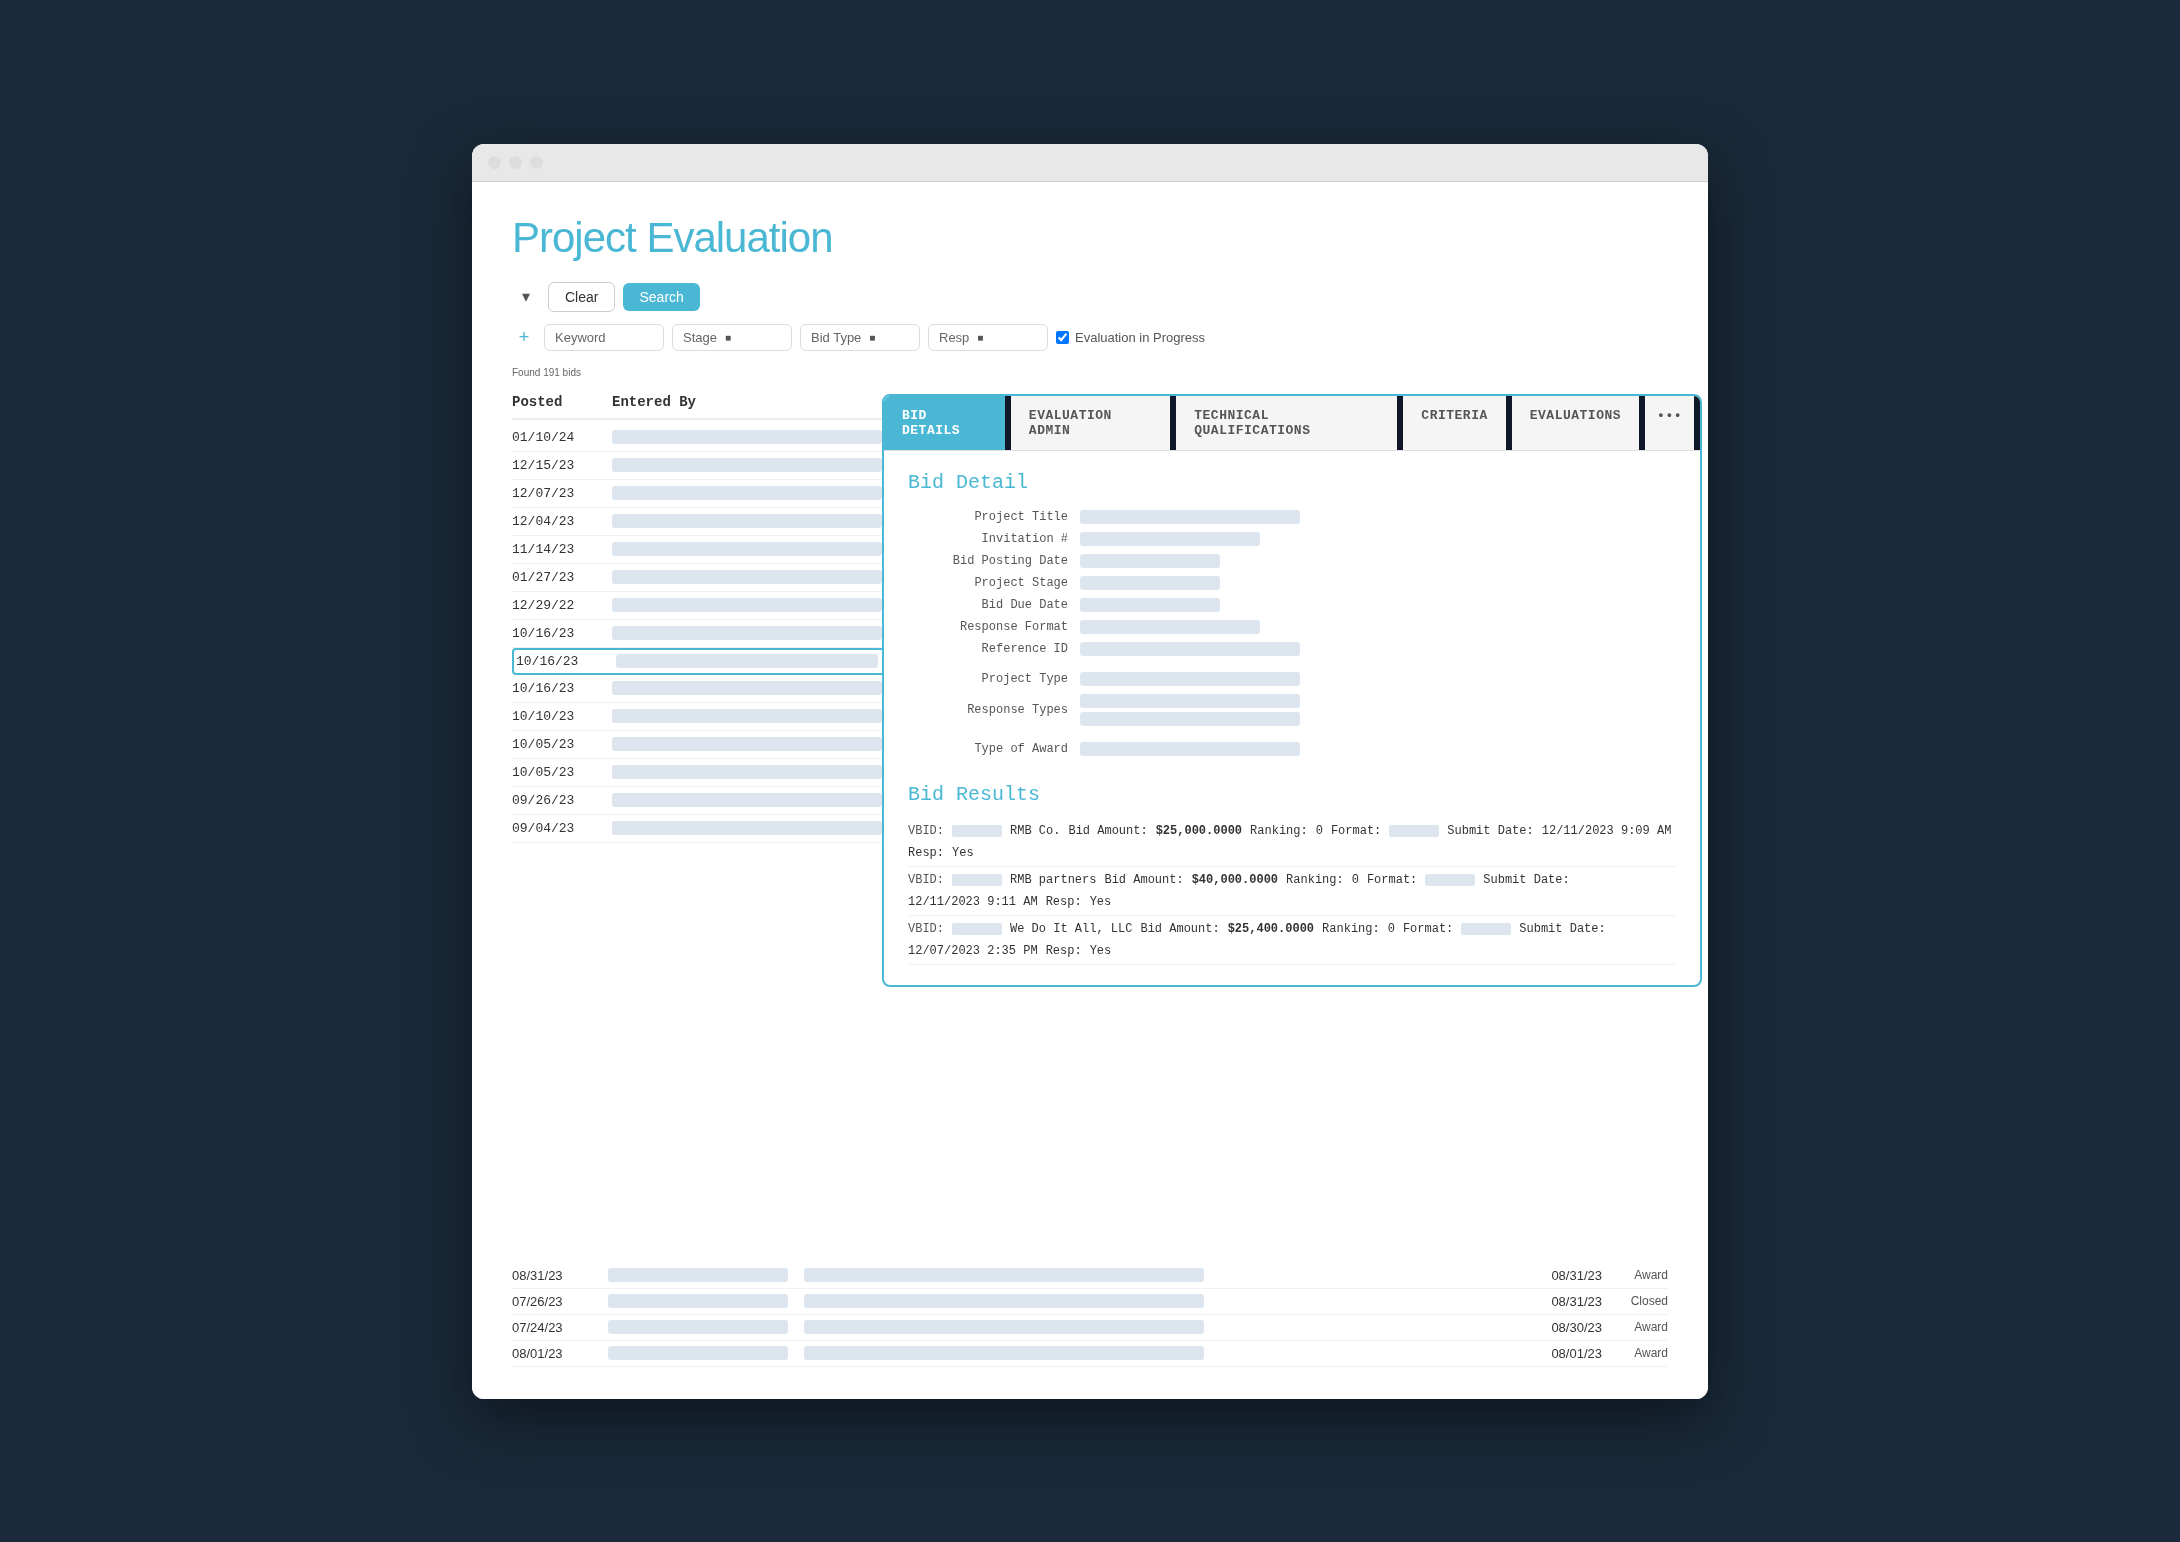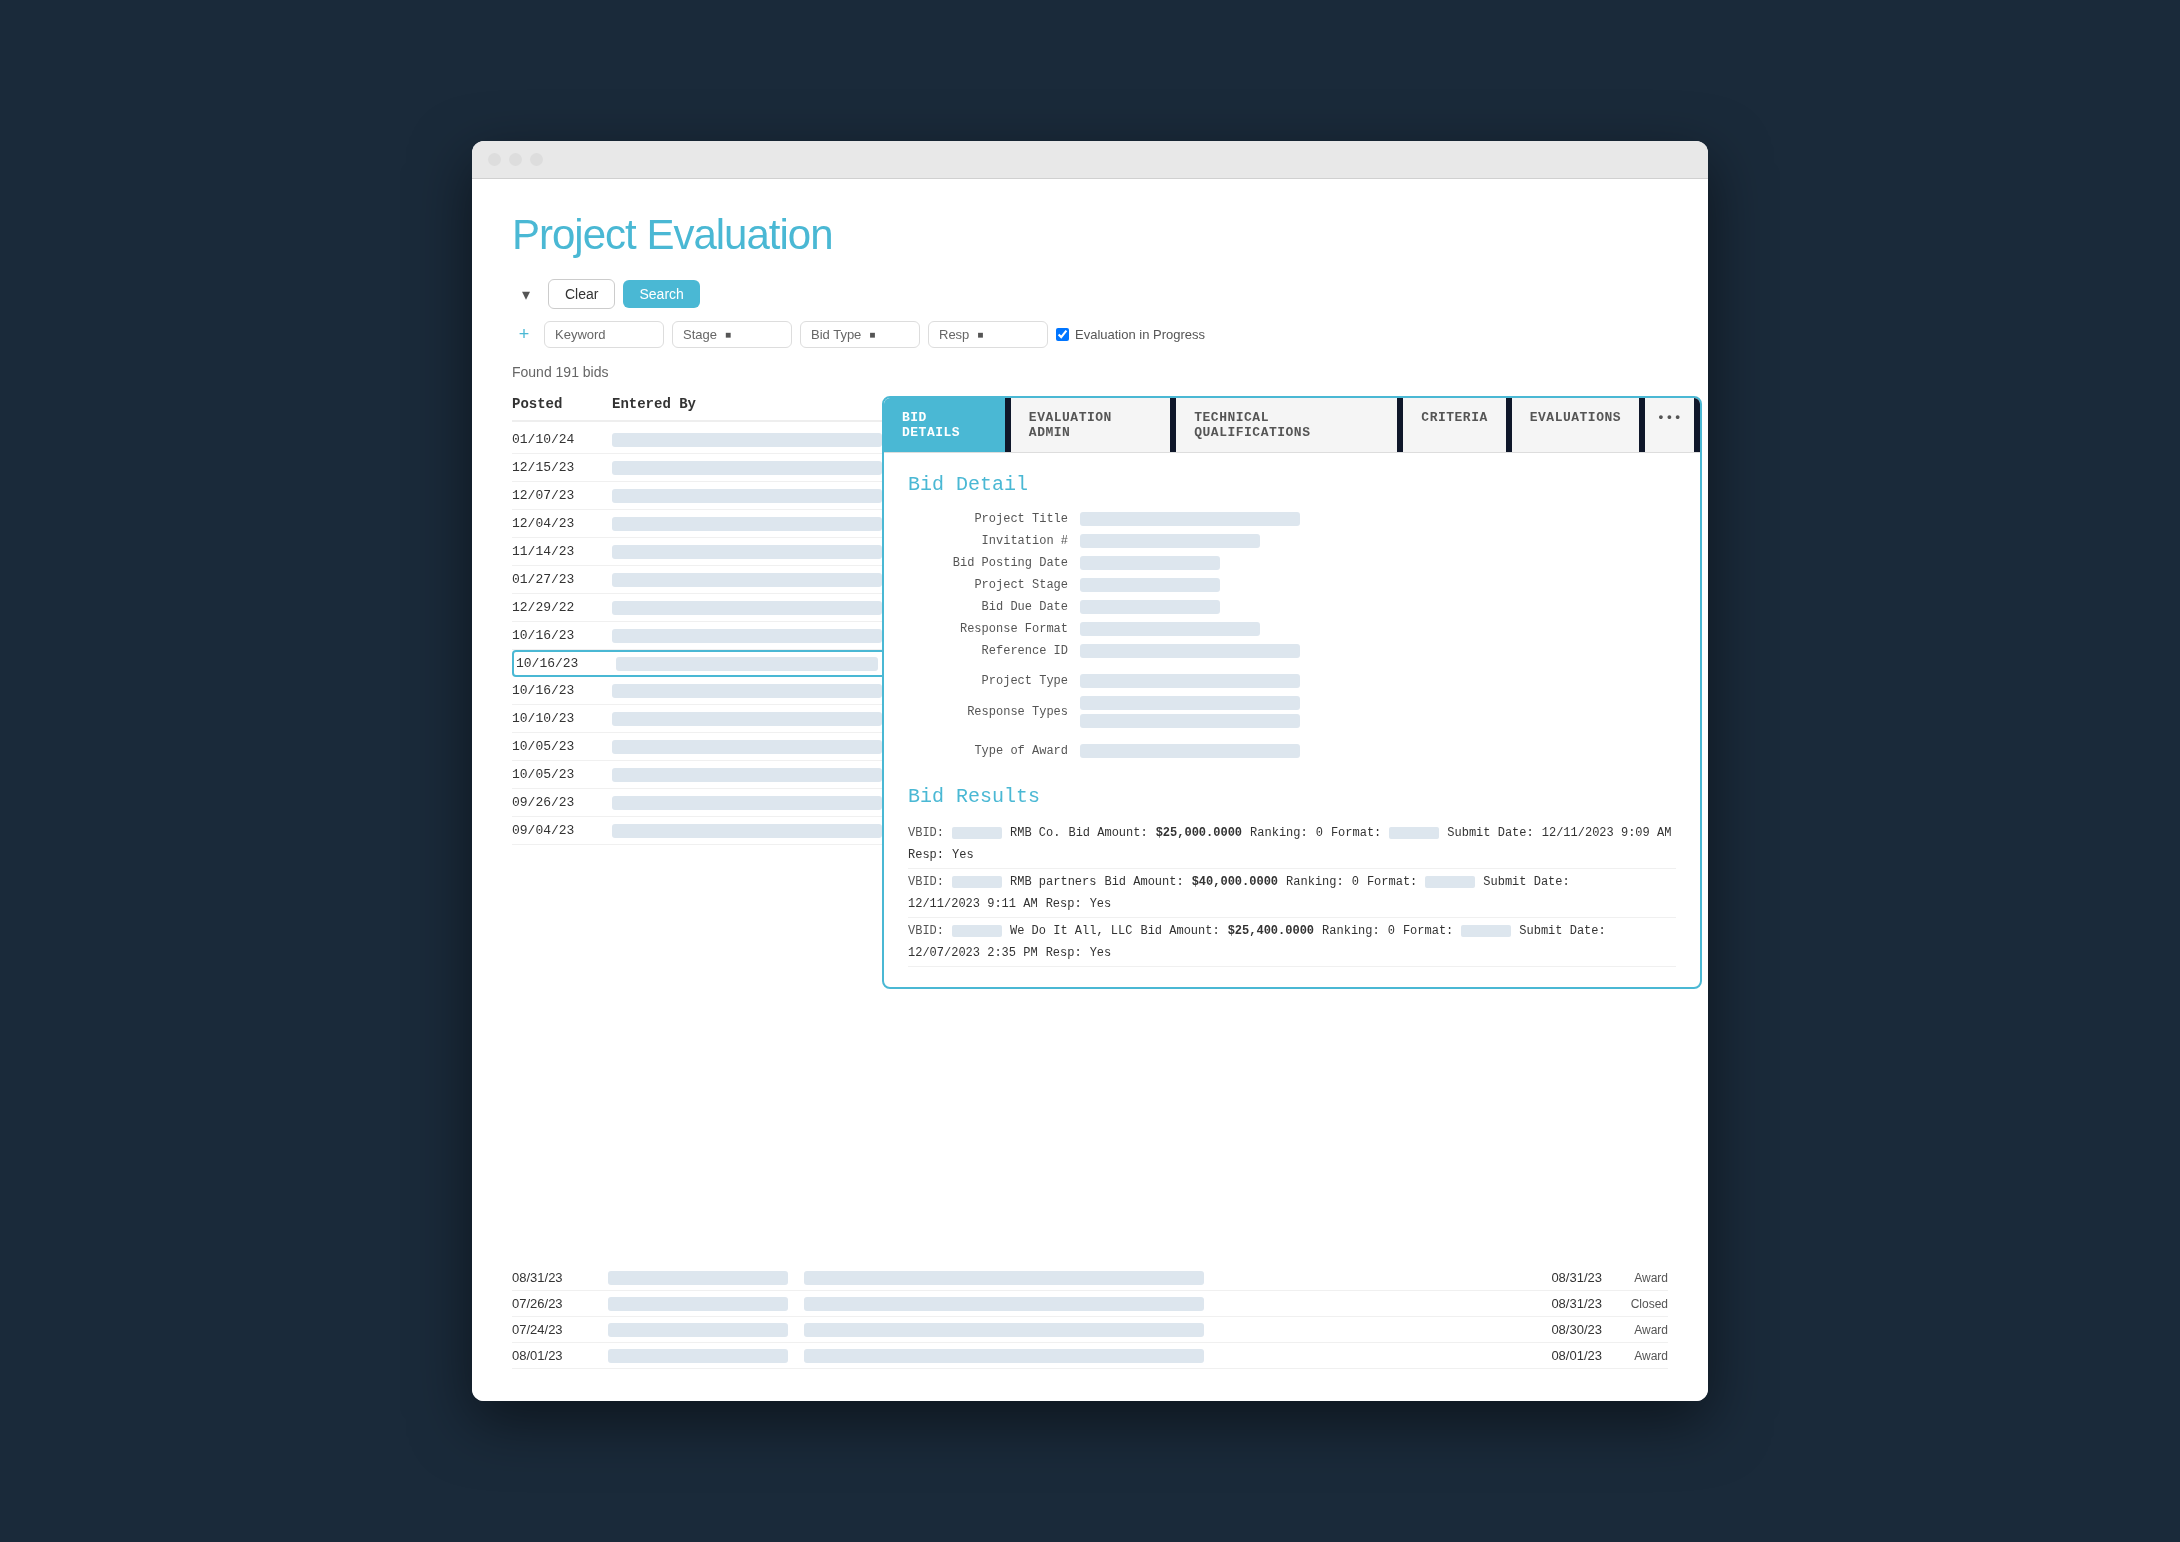--- a/index.html
+++ b/index.html
@@ -110,21 +110,21 @@
       font-size: 10px;
     }
     .checkbox-label {
       display: flex;
       align-items: center;
       gap: 6px;
       font-size: 13px;
       color: #555;
     }
     .found-text {
-      font-size: 14px;
+      font-size: 10px;
       color: #666;
       margin-bottom: 16px;
     }
     .main-layout {
       display: flex;
       gap: 0;
       position: relative;
       font-family: Liberation Mono, monospace;
     }
     .list-panel {

